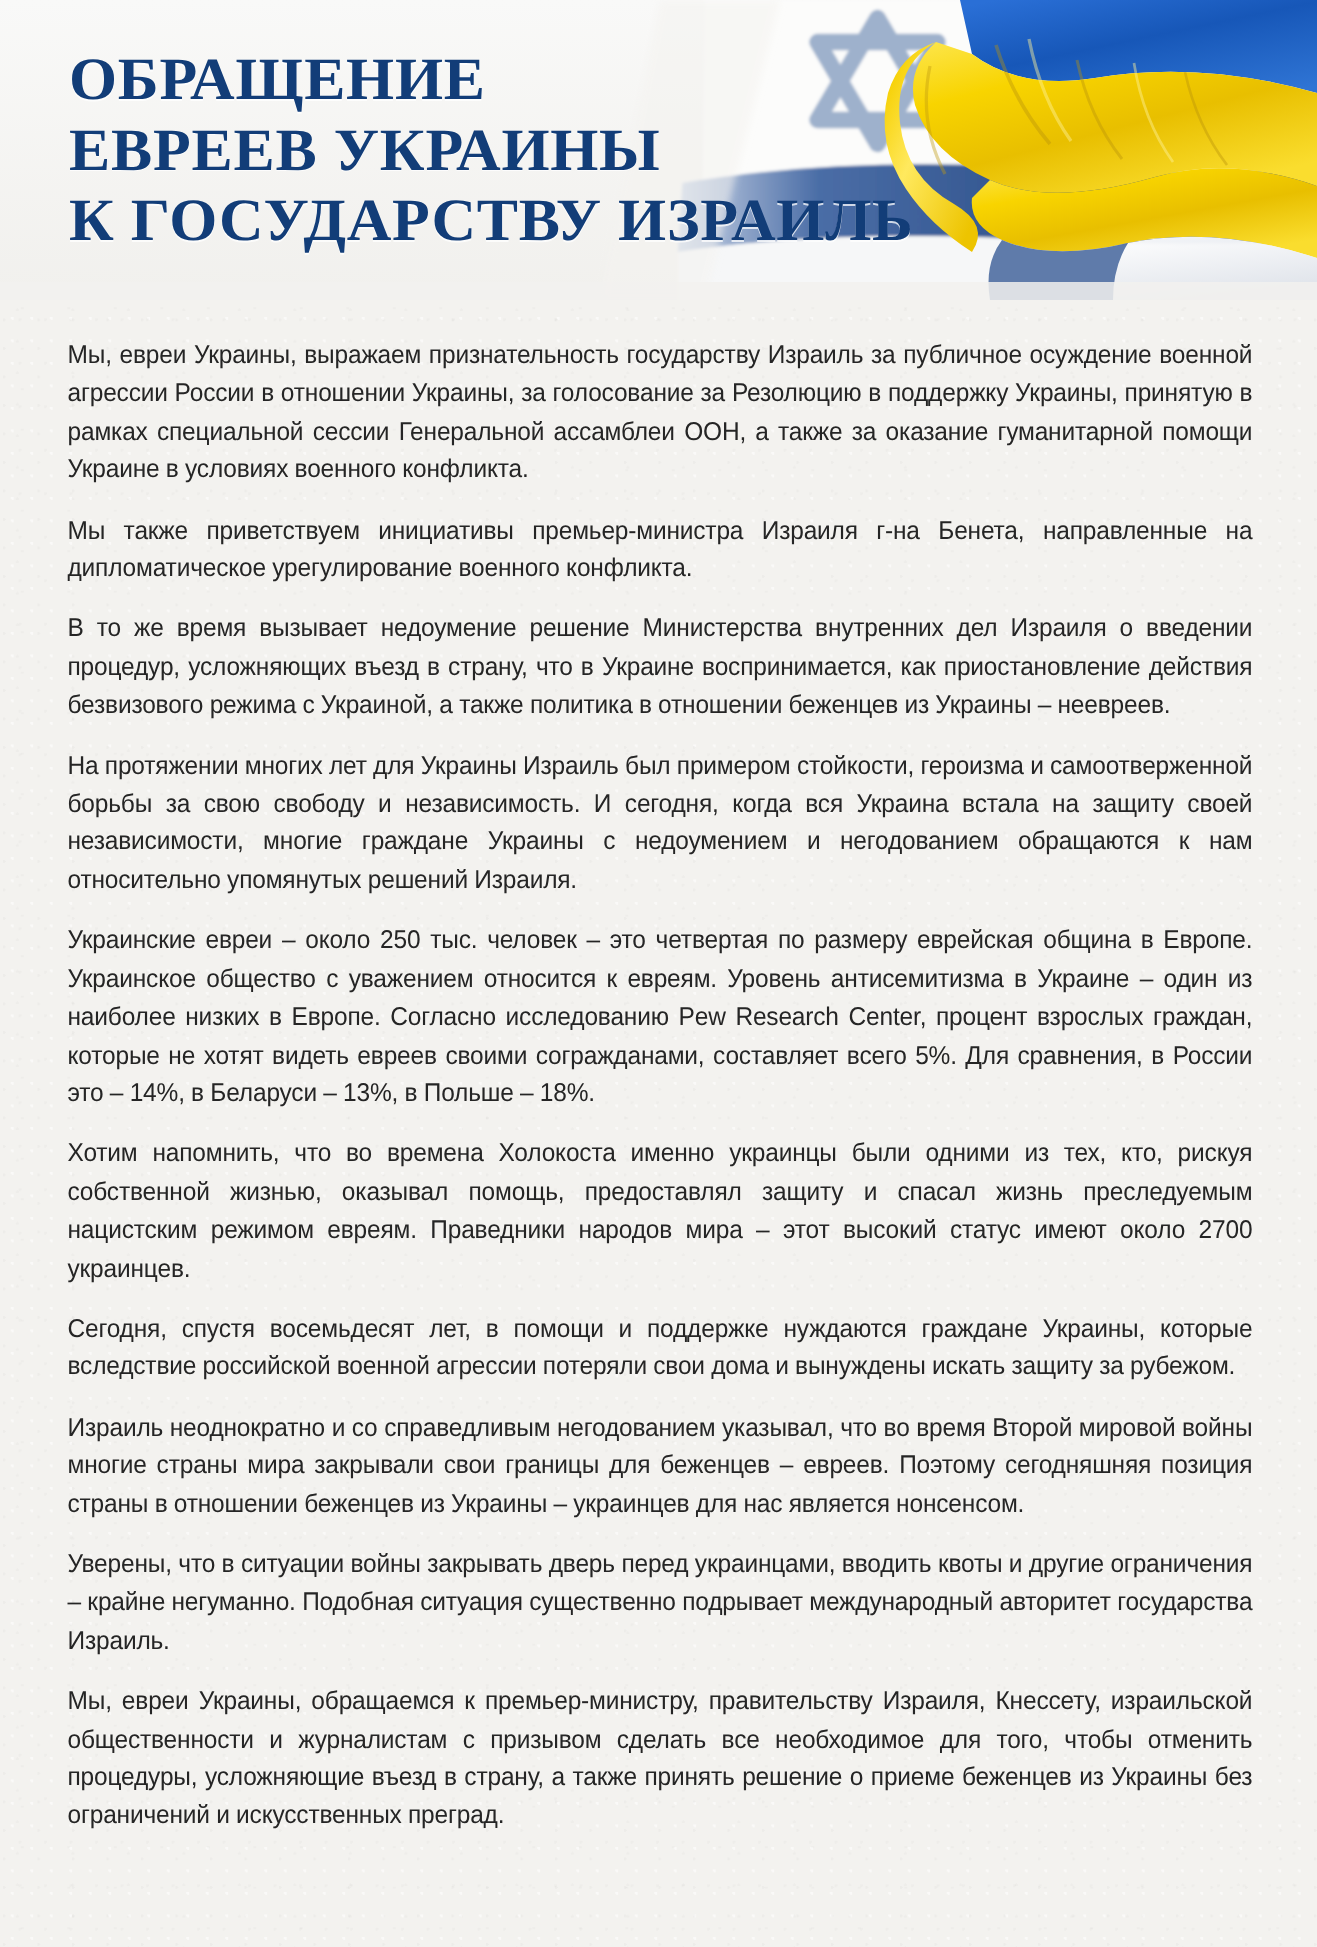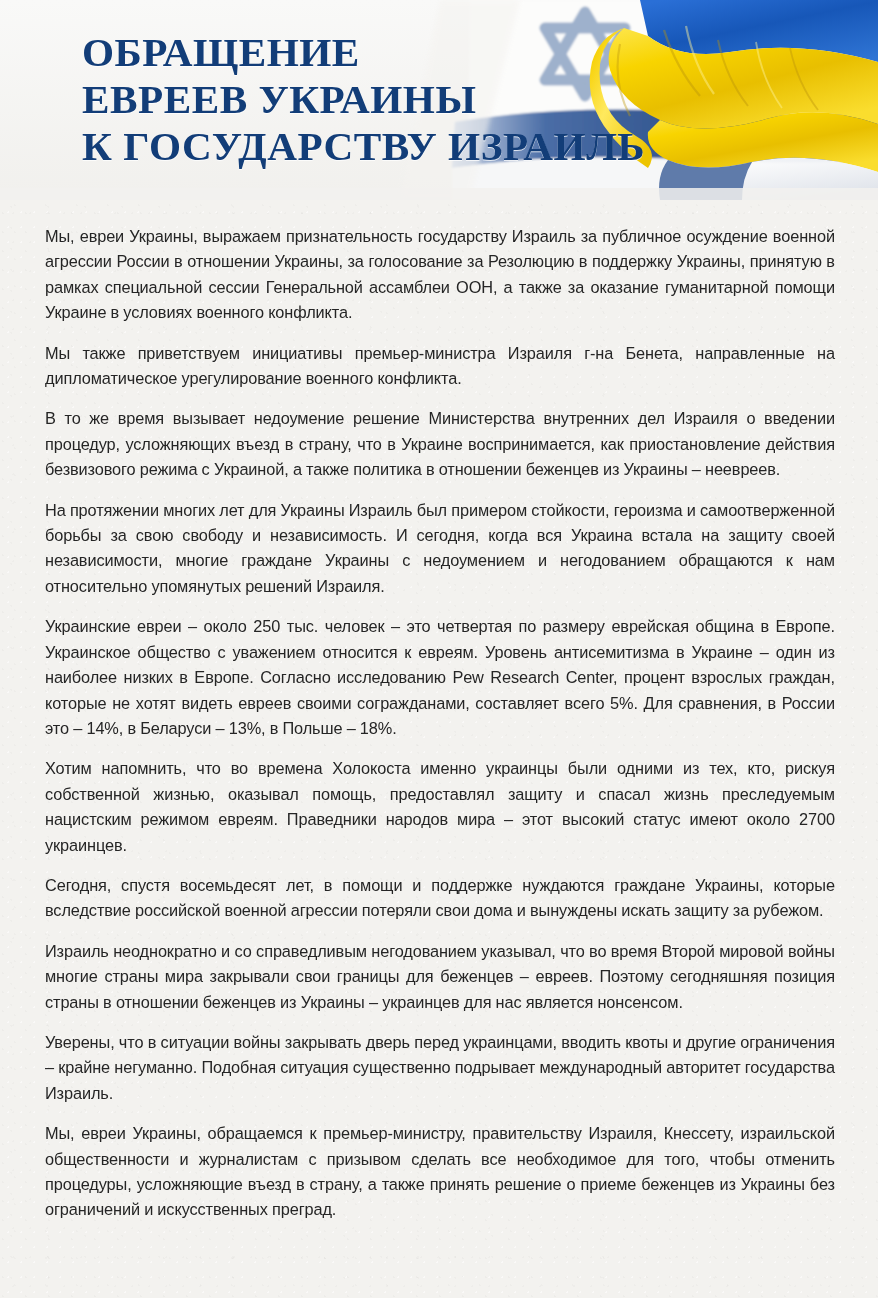--- a/index.html
+++ b/index.html
@@ -47,21 +47,20 @@
     width: 878px;
     height: 200px;
   }
 
   .banner-title {
     position: absolute;
     left: 46px;
     top: 33px;
     z-index: 6;
     line-height: 1.0;
-    margin-left: 36px;
   }
   .title-line {
     display: block;
     font-family: "Liberation Serif", "DejaVu Serif", serif;
     font-weight: bold;
     font-size: 40px;
     letter-spacing: 0.5px;
     color: #123d78;
     text-transform: uppercase;
     white-space: nowrap;

